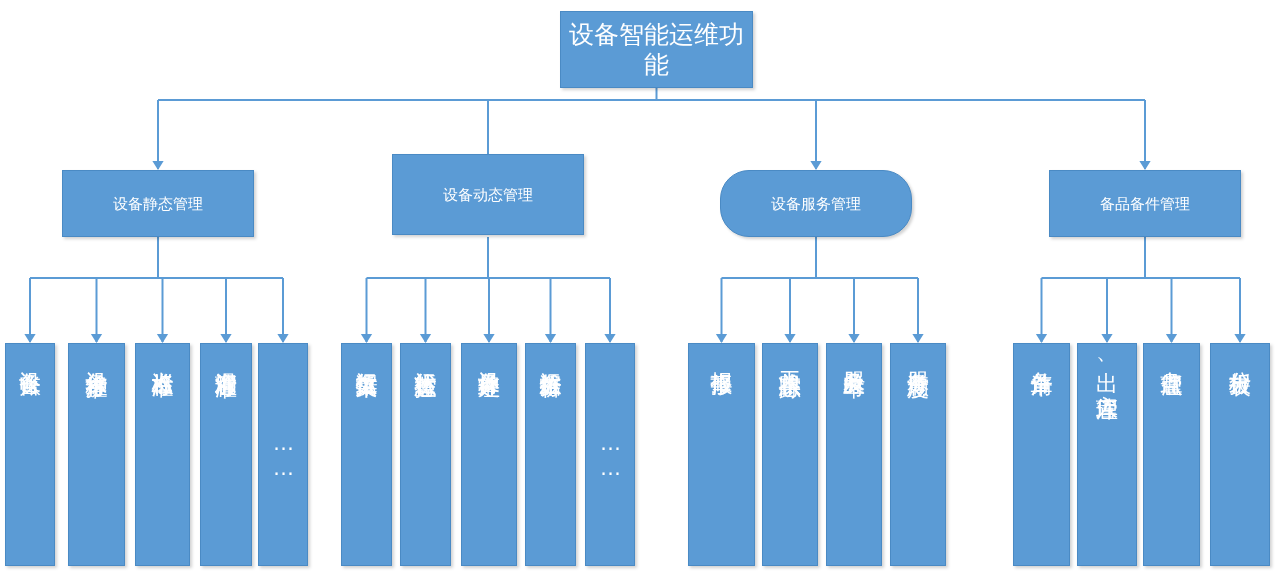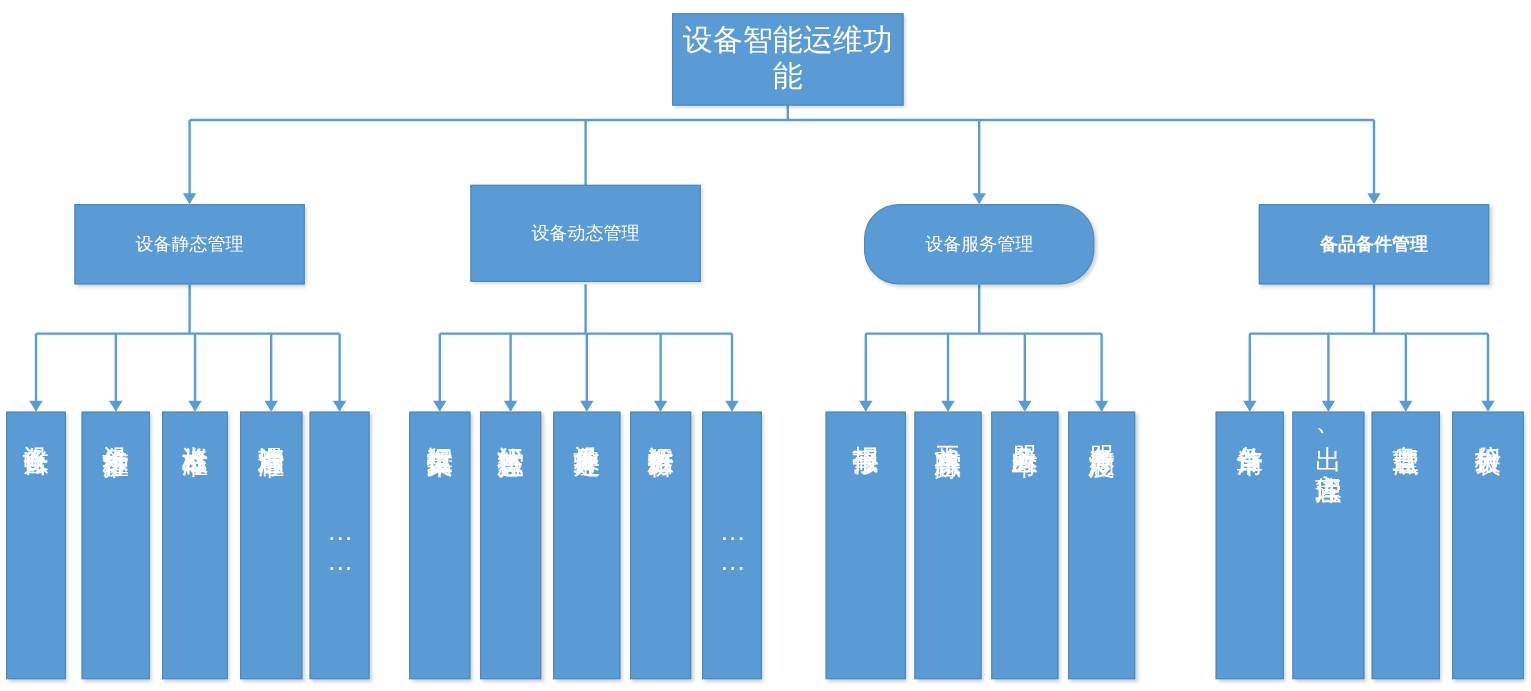--- a/index.html
+++ b/index.html
@@ -174,21 +174,21 @@
       </div>
       <div class="node node-leaf" style="left: 762px; top: 343px; width: 56px; height: 223px;">
         <span class="node-text">工单状态跟踪</span>
       </div>
       <div class="node node-leaf" style="left: 826px; top: 343px; width: 56px; height: 223px;">
         <span class="node-text">服务及时率</span>
       </div>
       <div class="node node-leaf" style="left: 890px; top: 343px; width: 56px; height: 223px;">
         <span class="node-text">服务满意度</span>
       </div>
-      <div class="node node-l2" style="left: 1049px; top: 170px; width: 192px; height: 67px; font-weight: bold;">
+      <div class="node node-l2" style="left: 1049px; top: 170px; width: 192px; height: 67px;">
         <span class="node-text">备品备件管理</span>
       </div>
       <div class="node node-leaf" style="left: 1013px; top: 343px; width: 57px; height: 223px;">
         <span class="node-text">备件清单</span>
       </div>
       <div class="node node-leaf" style="left: 1077px; top: 343px; width: 60px; height: 223px;">
         <span class="node-text">出、入库管理</span>
       </div>
       <div class="node node-leaf" style="left: 1143px; top: 343px; width: 57px; height: 223px;">
         <span class="node-text">盘点管理</span>

